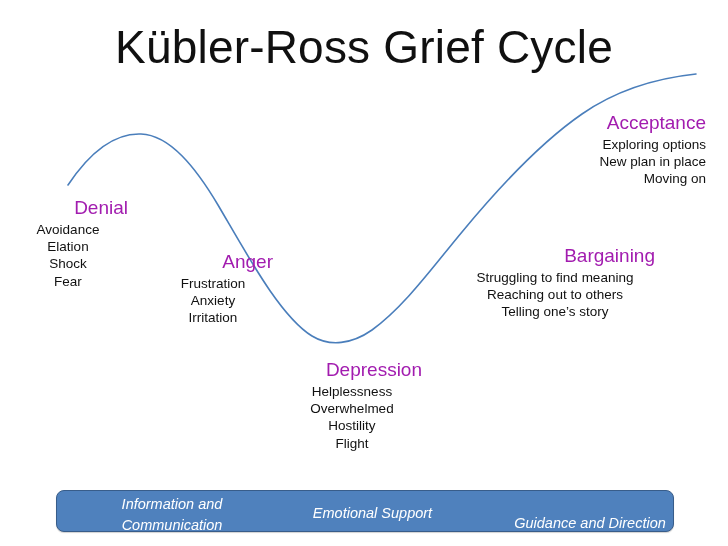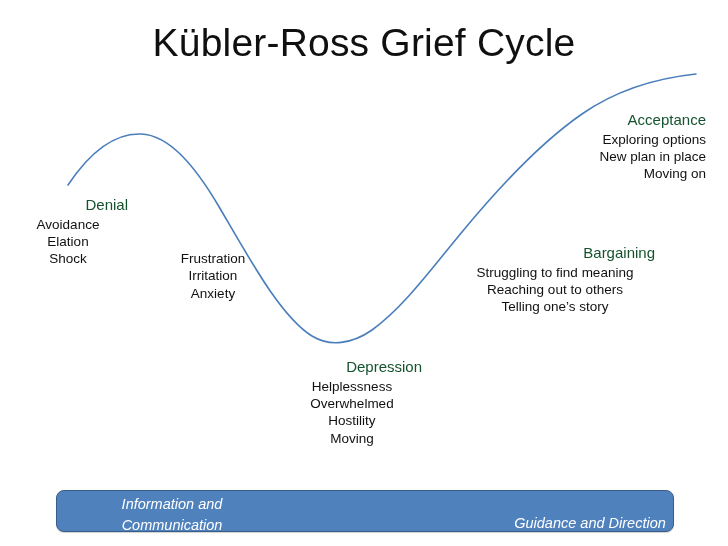--- a/index.html
+++ b/index.html
@@ -19,21 +19,21 @@
     overflow: hidden;
   }
 
   
   #title {
     position: absolute;
     left: 0;
     top: 22px;
     width: 728px;
     text-align: center;
-    font-size: 39px;
+    font-size: 46px;
     font-weight: 400;
     letter-spacing: 0.2px;
     color: #101010;
     line-height: 1.1;
   }
 
   
   #curve-layer {
     position: absolute;
     left: 0;
@@ -41,23 +41,23 @@
     width: 728px;
     height: 546px;
     pointer-events: none;
   }
 
   
   .stage {
     position: absolute;
   }
   .stage-name {
-    font-size: 15px;
+    font-size: 19px;
     font-weight: 400;
-    color: #14532d;
+    color: #a21caf;
     line-height: 1.25;
     margin-bottom: 1px;
     white-space: nowrap;
     text-align: right;
   }
   .stage-items {
     font-size: 13.5px;
     font-weight: 400;
     color: #111111;
     line-height: 1.28;
@@ -110,38 +110,40 @@
              C 500 186, 540 143, 582 114
              C 618 89, 658 78, 696 74"></path>
   </svg>
 
   <div class="stage align-center" id="stage-denial" style="left:8px; top:196px; width:120px;">
     <div class="stage-name">Denial</div>
     <div class="stage-items">
       <div>Avoidance</div>
       <div>Elation</div>
       <div>Shock</div>
+      <div>Fear</div>
     </div>
   </div>
 
   <div class="stage align-center" id="stage-anger" style="left:153px; top:250px; width:120px;">
+    <div class="stage-name">Anger</div>
     <div class="stage-items">
       <div>Frustration</div>
+      <div>Anxiety</div>
       <div>Irritation</div>
-      <div>Anxiety</div>
     </div>
   </div>
 
   <div class="stage align-center" id="stage-depression" style="left:282px; top:358px; width:140px;">
     <div class="stage-name">Depression</div>
     <div class="stage-items">
       <div>Helplessness</div>
       <div>Overwhelmed</div>
       <div>Hostility</div>
-      <div>Moving</div>
+      <div>Flight</div>
     </div>
   </div>
 
   <div class="stage align-center" id="stage-bargaining" style="left:455px; top:244px; width:200px;">
     <div class="stage-name">Bargaining</div>
     <div class="stage-items">
       <div>Struggling to find meaning</div>
       <div>Reaching out to others</div>
       <div>Telling one’s story</div>
     </div>
@@ -151,16 +153,17 @@
     <div class="stage-name">Acceptance</div>
     <div class="stage-items">
       <div>Exploring options</div>
       <div>New plan in place</div>
       <div>Moving on</div>
     </div>
   </div>
 
   <div id="support-bar" style="background: rgb(79, 129, 189); border-color: rgb(56, 93, 138);">
     <div class="support-label" id="support-left" style="color: rgb(255, 255, 255);">Information and Communication</div>
+    <div class="support-label" id="support-center" style="color: rgb(255, 255, 255);">Emotional Support</div>
     <div class="support-label" id="support-right" style="color: rgb(255, 255, 255);">Guidance and Direction</div>
   </div>
 
 </div>
 
 </body></html>

